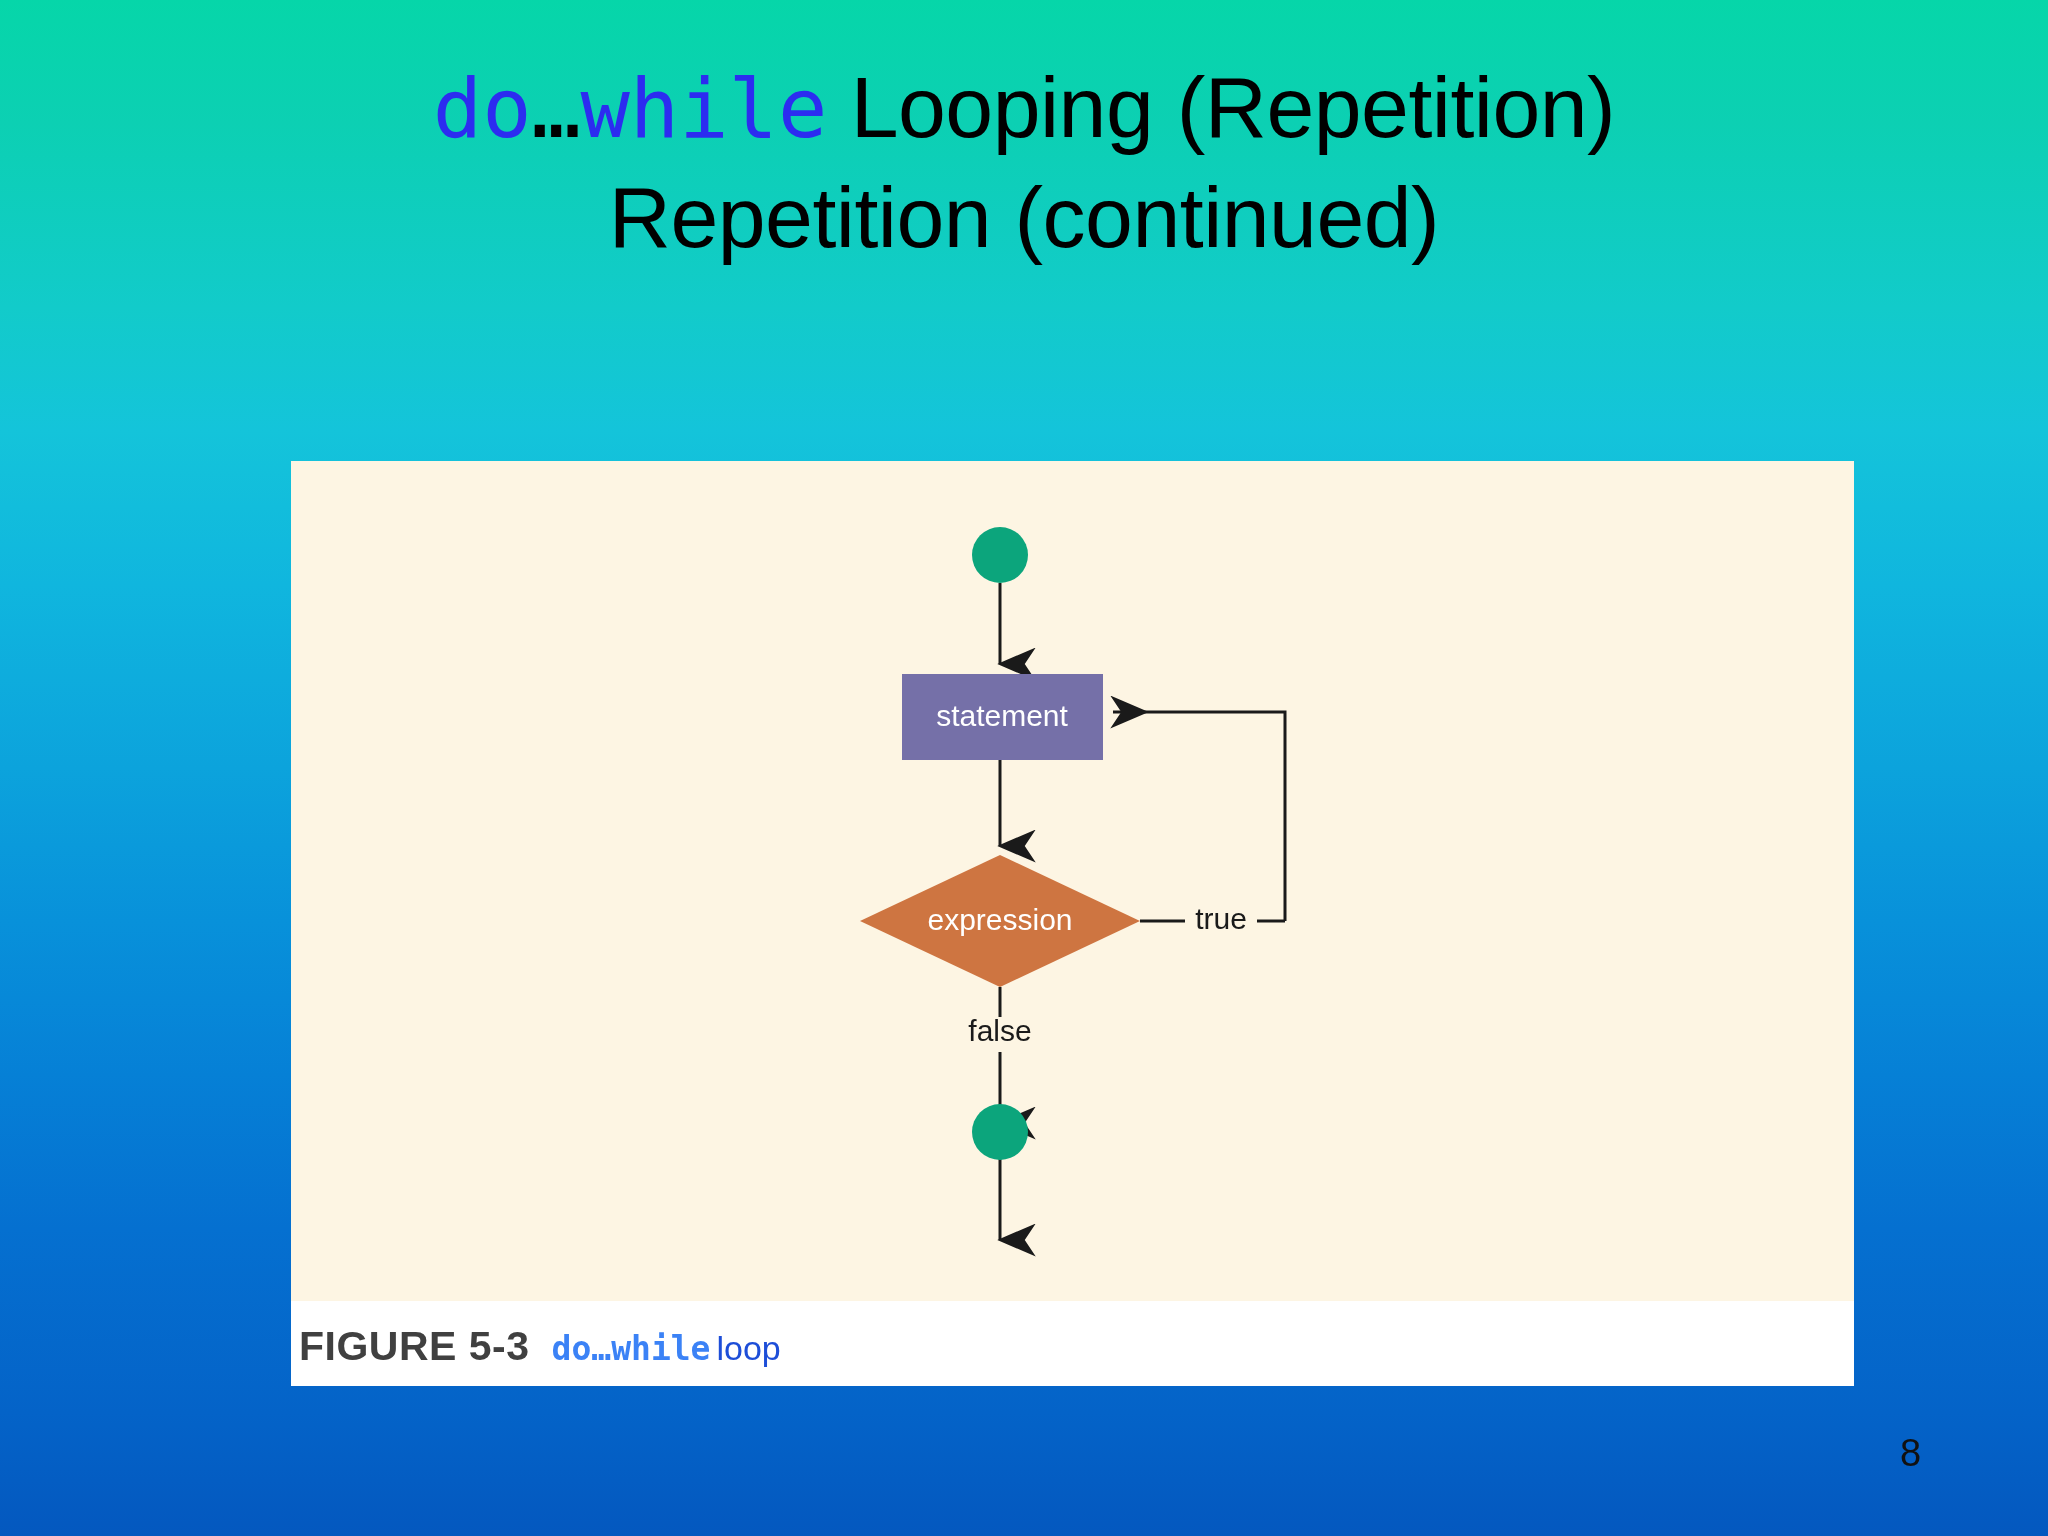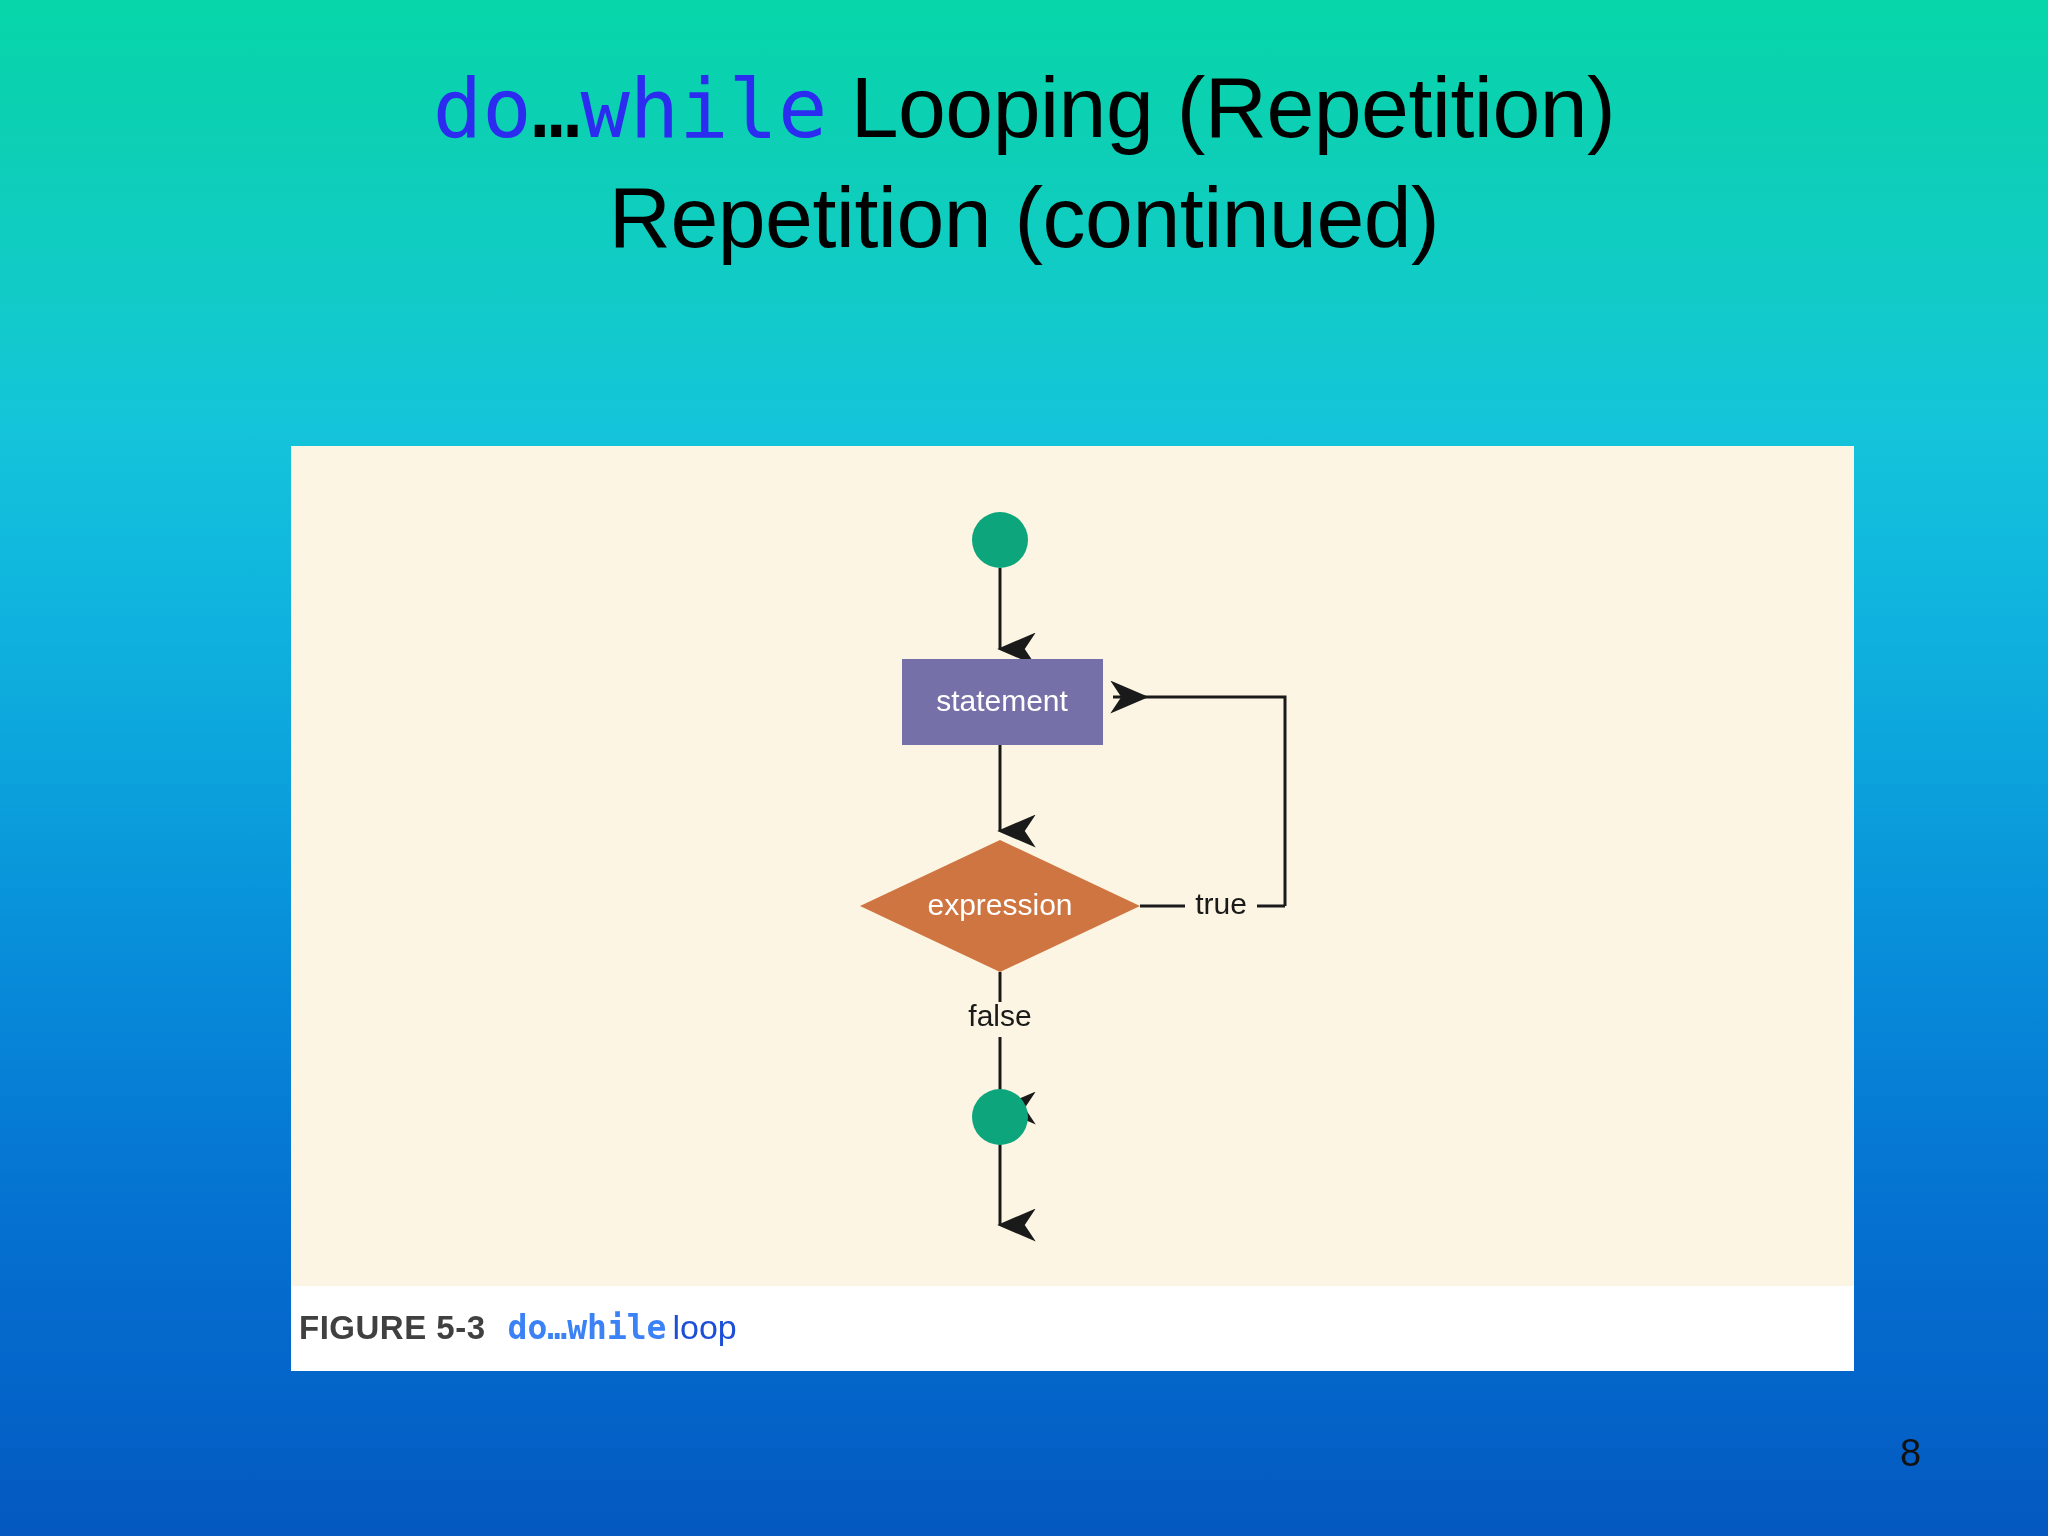--- a/index.html
+++ b/index.html
@@ -53,21 +53,21 @@
   .kw-dots {
     font-family: "DejaVu Sans Mono", monospace;
     color: #000000;
     font-size: 82px;
   }
 
   
   .figure-panel {
     position: absolute;
     left: 291px;
-    top: 446px;
+    top: 461px;
     width: 1563px;
     height: 925px;
     background: #FFFFFF;
   }
   .figure-canvas {
     position: absolute;
     left: 0;
     top: 0;
     width: 1563px;
     height: 840px;
@@ -85,21 +85,21 @@
     position: absolute;
     left: 8px;
     top: 22px;
     white-space: nowrap;
     font-size: 34px;
     color: #3A3A3A;
   }
   .caption-fig {
     font-weight: 700;
     letter-spacing: 0.5px;
-    font-size: 33px;
+    font-size: 41px;
     color: #404040;
   }
   .caption-code {
     font-family: "DejaVu Sans Mono", monospace;
     font-weight: 700;
     color: #3b82f6;
     font-size: 33px;
     margin-left: 22px;
   }
   .caption-tail {

